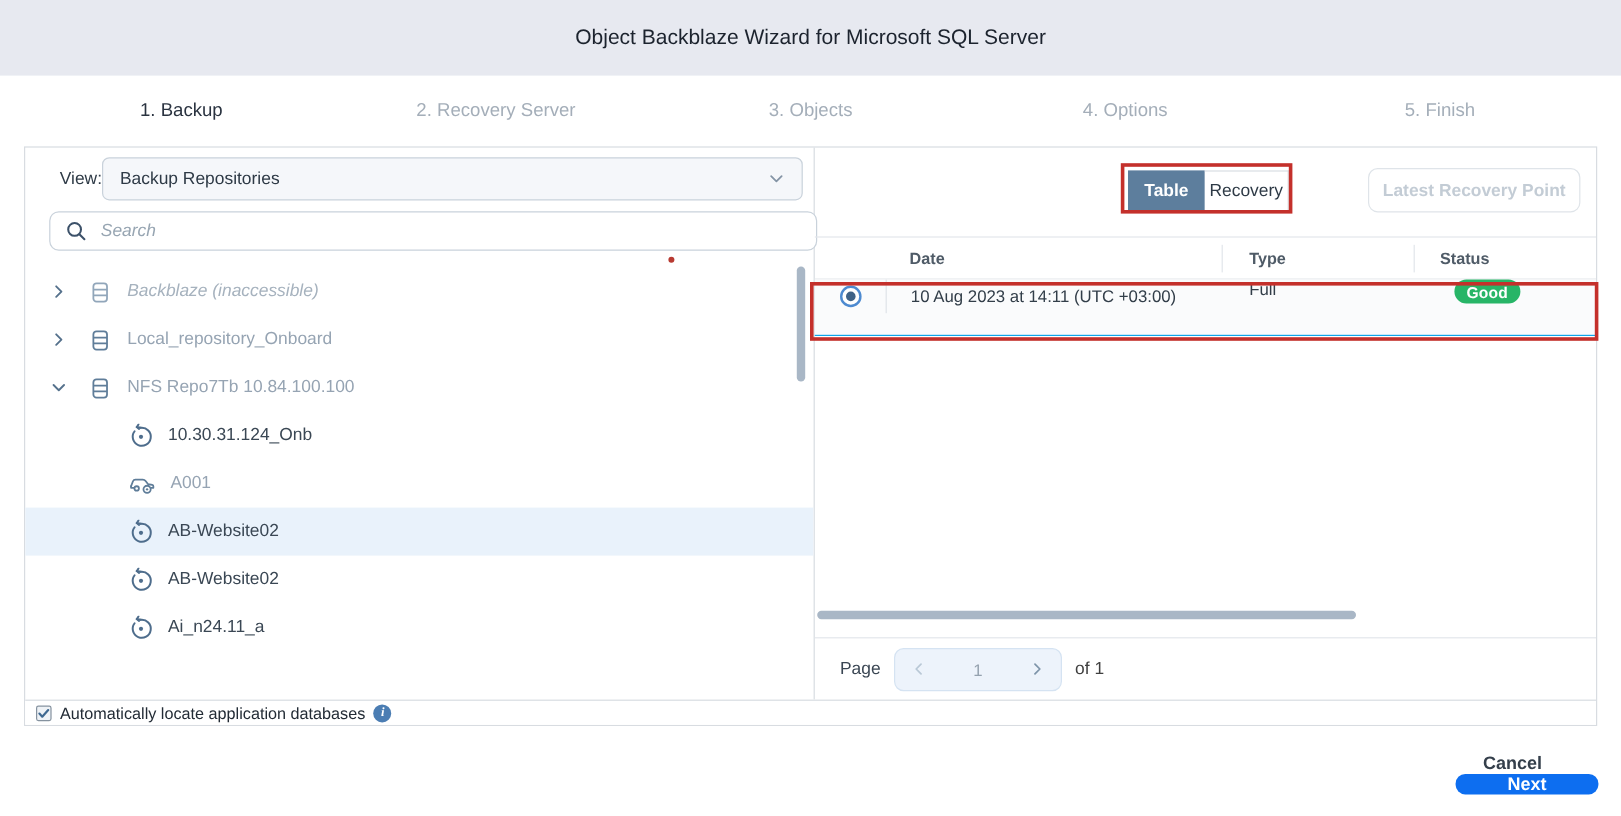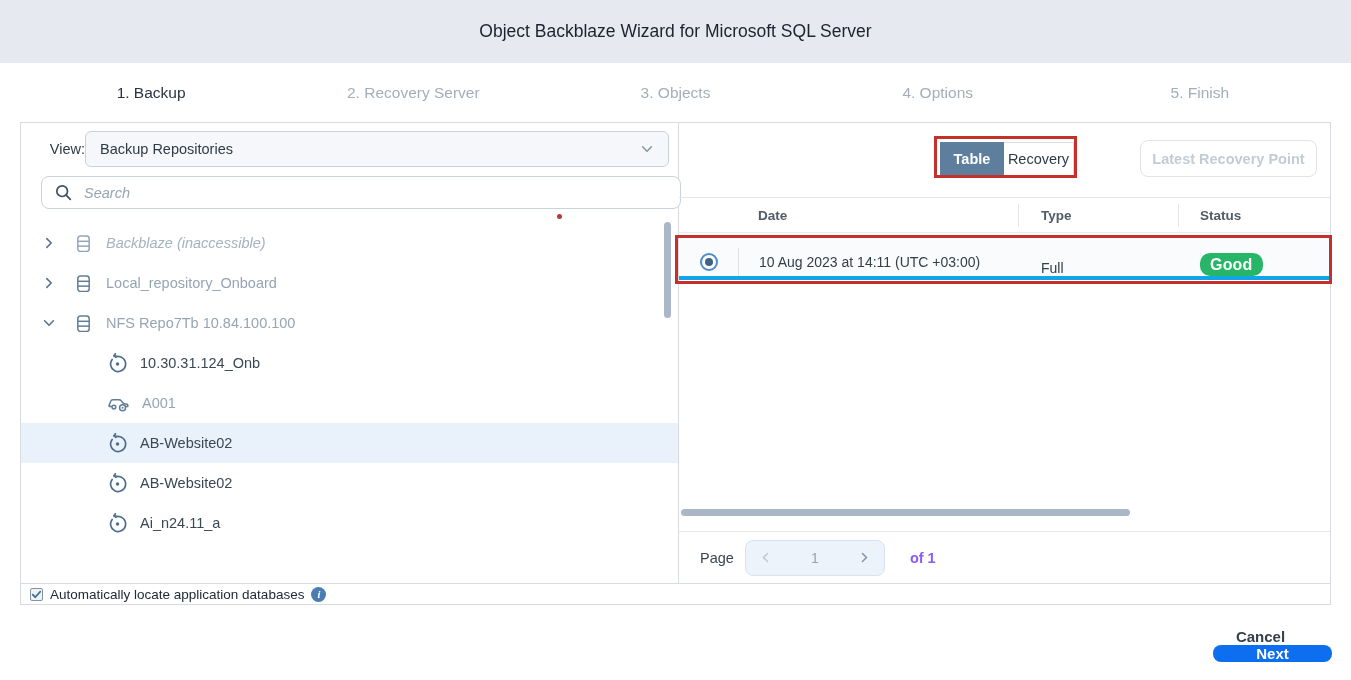--- a/index.html
+++ b/index.html
@@ -59,42 +59,42 @@
              border-radius:8px; background:#fff; color:#c3ccd5; font-weight:700; font-size:14.5px;
              display:flex; align-items:center; justify-content:center; cursor:default; }
 
   .thead { height:35px; display:flex; align-items:center; border-bottom:1px solid #e6e9ed;
            font-weight:700; font-size:13.5px; color:#4f5b67; }
   .th-date { width:339px; padding-left:79px; }
   .th-type { width:160px; padding-left:23px; position:relative; height:100%; display:flex; align-items:center; }
   .th-status { flex:1; padding-left:22px; position:relative; height:100%; display:flex; align-items:center; }
   .col-sep::before { content:""; position:absolute; left:0; top:6px; width:1px; height:23px; background:#e1e5ea; }
 
-  .data-row { height:47px; display:flex; align-items:flex-end; background:#fafbfc; border-bottom:4px solid #0ea5e9; cursor:pointer; }
+  .data-row { height:47px; display:flex; align-items:flex-start; background:#fafbfc; border-bottom:1px solid #0ea5e9; cursor:pointer; }
   .cell-date { width:339px; display:flex; align-items:center; }
   .radio { width:18px; height:18px; border:2px solid #4d8ad0; border-radius:50%; margin-left:21px;
            display:flex; align-items:center; justify-content:center; flex:0 0 auto; background:#fff; }
   .radio .dot { width:8px; height:8px; border-radius:50%; background:#3f6286; }
   .row-sep { width:1px; height:28px; background:#dfe3e8; margin-left:20px; }
   .date-text { margin-left:20px; font-size:14px; color:#323e49; white-space:nowrap; }
   .cell-type { width:160px; padding-left:23px; font-size:14px; color:#323e49; }
   .cell-status { flex:1; padding-left:22px; }
-  .badge-good { display:inline-block; background:#27b567; color:#fff; font-weight:700; font-size:16px;
-                padding:3px 10px 2px; border-radius:10px; letter-spacing:.2px; }
+  .badge-good { display:inline-block; background:#27b567; color:#fff; font-weight:700; font-size:13px;
+                padding:3px 10px 2px; border-radius:10px; letter-spacing:.2px;margin-left:12px; }
 
   .hsb { position:absolute; left:2px; top:386px; width:449px; height:7px; background:#a9b7c6; border-radius:4px; }
 
   .pager-row { position:absolute; left:0; right:0; bottom:0; height:52px; border-top:1px solid #e3e7eb;
                display:flex; align-items:center; }
   .page-label { margin-left:21px; font-size:14.5px; color:#3a4653; }
   .pager-box { margin-left:11px; width:140px; height:36px; border-radius:8px; background:#edf3fb;
                border:1px solid #d5e3f2; display:flex; align-items:center; justify-content:space-between;
                padding:0 13px; }
   .page-num { font-size:14px; color:#95a2af; }
-  .of-label { margin-left:25px; font-size:14.5px; color:#8b5cf6;font-weight:bold; }
+  .of-label { margin-left:11px; font-size:14.5px; color:#404040; }
 
   
   .bottom-strip { position:absolute; left:0; right:0; bottom:0; height:21px; border-top:1px solid #d8dce1;
                   display:flex; align-items:center; padding-left:9px; background:#fff; }
   .checkbox { width:13px; height:13px; border:1px solid #85929f; border-radius:2px; background:#eef2f6;
               display:flex; align-items:center; justify-content:center; cursor:pointer; flex:0 0 auto; }
   .cb-label { margin-left:7px; font-size:13.5px; color:#222b35; }
   .info-icon { margin-left:7px; width:15px; height:15px; border-radius:50%; background:#4b7db3; color:#fff;
                font-size:10.5px; font-weight:700; font-style:italic; display:flex; align-items:center;
                justify-content:center; cursor:pointer; font-family:"Liberation Serif", serif; }

